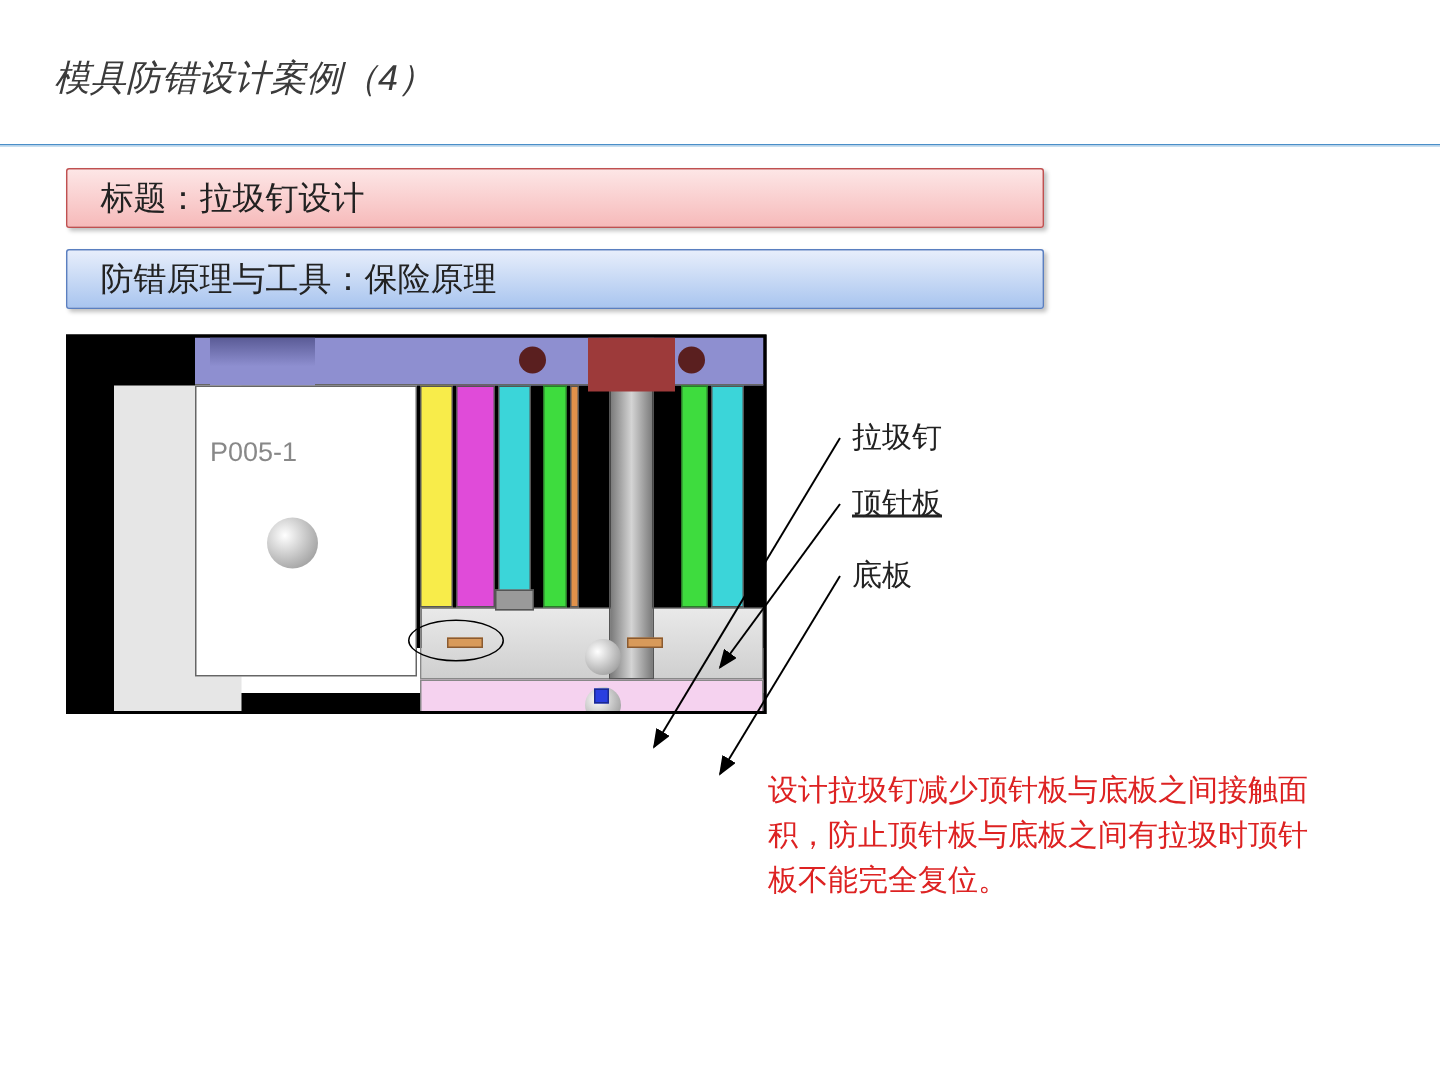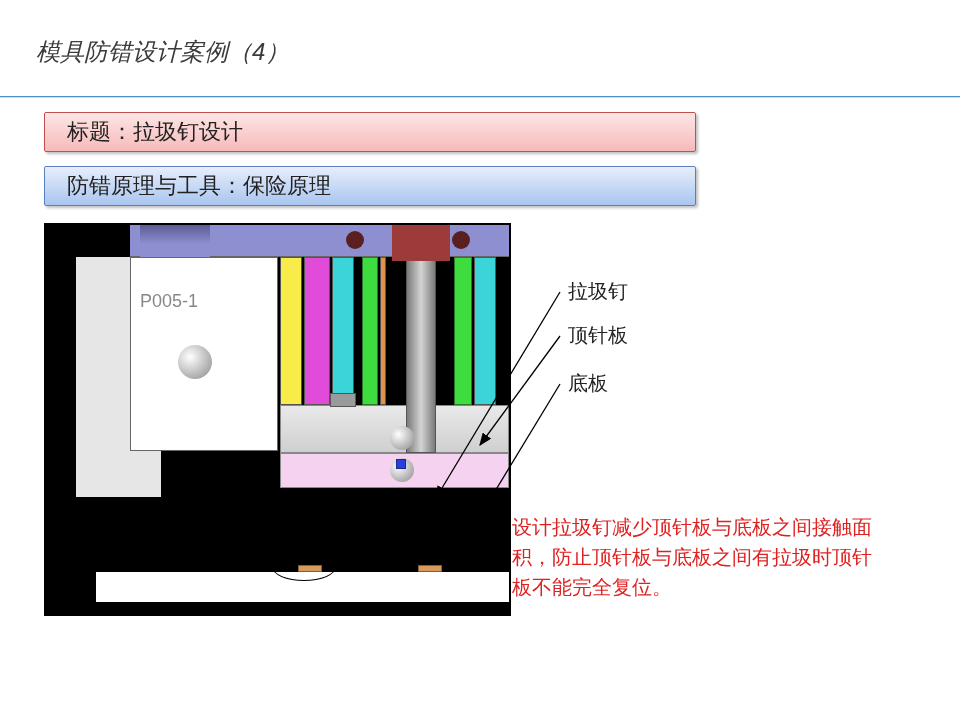--- a/index.html
+++ b/index.html
@@ -50,21 +50,21 @@
   .banner-blue {
     top: 166px;
     background: linear-gradient(#e7eefb 0%, #a9c5ef 100%);
     border-color: #5a7fc0;
   }
   .figure {
     position: absolute;
     top: 223px;
     left: 44px;
     width: 467px;
-    height: 393px;
+    height: 253px;
     border: 2px solid #000;
     background: #000;
     overflow: hidden;
   }
   
   .bg-white-bottom { position:absolute; left:50px; bottom:12px; right:0; height:30px; background:#fff; }
   .bg-gray-left { position:absolute; left:30px; top:32px; width:85px; height:240px; background:#e6e6e6; }
   .bg-purple-top { position:absolute; left:84px; top:0; right:0; height:32px; background:#8e8fd0; border-bottom:1px solid #666; }
   .vshade { position:absolute; left:10px; top:0; width:70px; height:32px; background:linear-gradient(#5a5b96,#8e8fd0 60%); }
   .white-block { position:absolute; left:84px; top:32px; width:148px; height:194px; background:#fff; border:1px solid #666; }
@@ -98,21 +98,21 @@
     position:absolute; left:226px; bottom:33px; width:64px; height:28px;
     border:1.5px solid #000; border-radius:50%;
   }
 
   .callout {
     position: absolute;
     font-size: 20px;
     color: #222;
   }
   .callout-1 { top: 278px; left: 568px; font-family: Liberation Serif, serif; }
-  .callout-2 { top: 322px; left: 568px; }
+  .callout-2 { top: 322px; left: 568px; text-decoration: underline; }
   .callout-3 { top: 370px; left: 568px; }
   .red-note {
     position: absolute;
     top: 500px;
     left: 512px;
     width: 370px;
     font-size: 20px;
     color: #d22;
     line-height: 1.5;
     margin-top: 12px;

